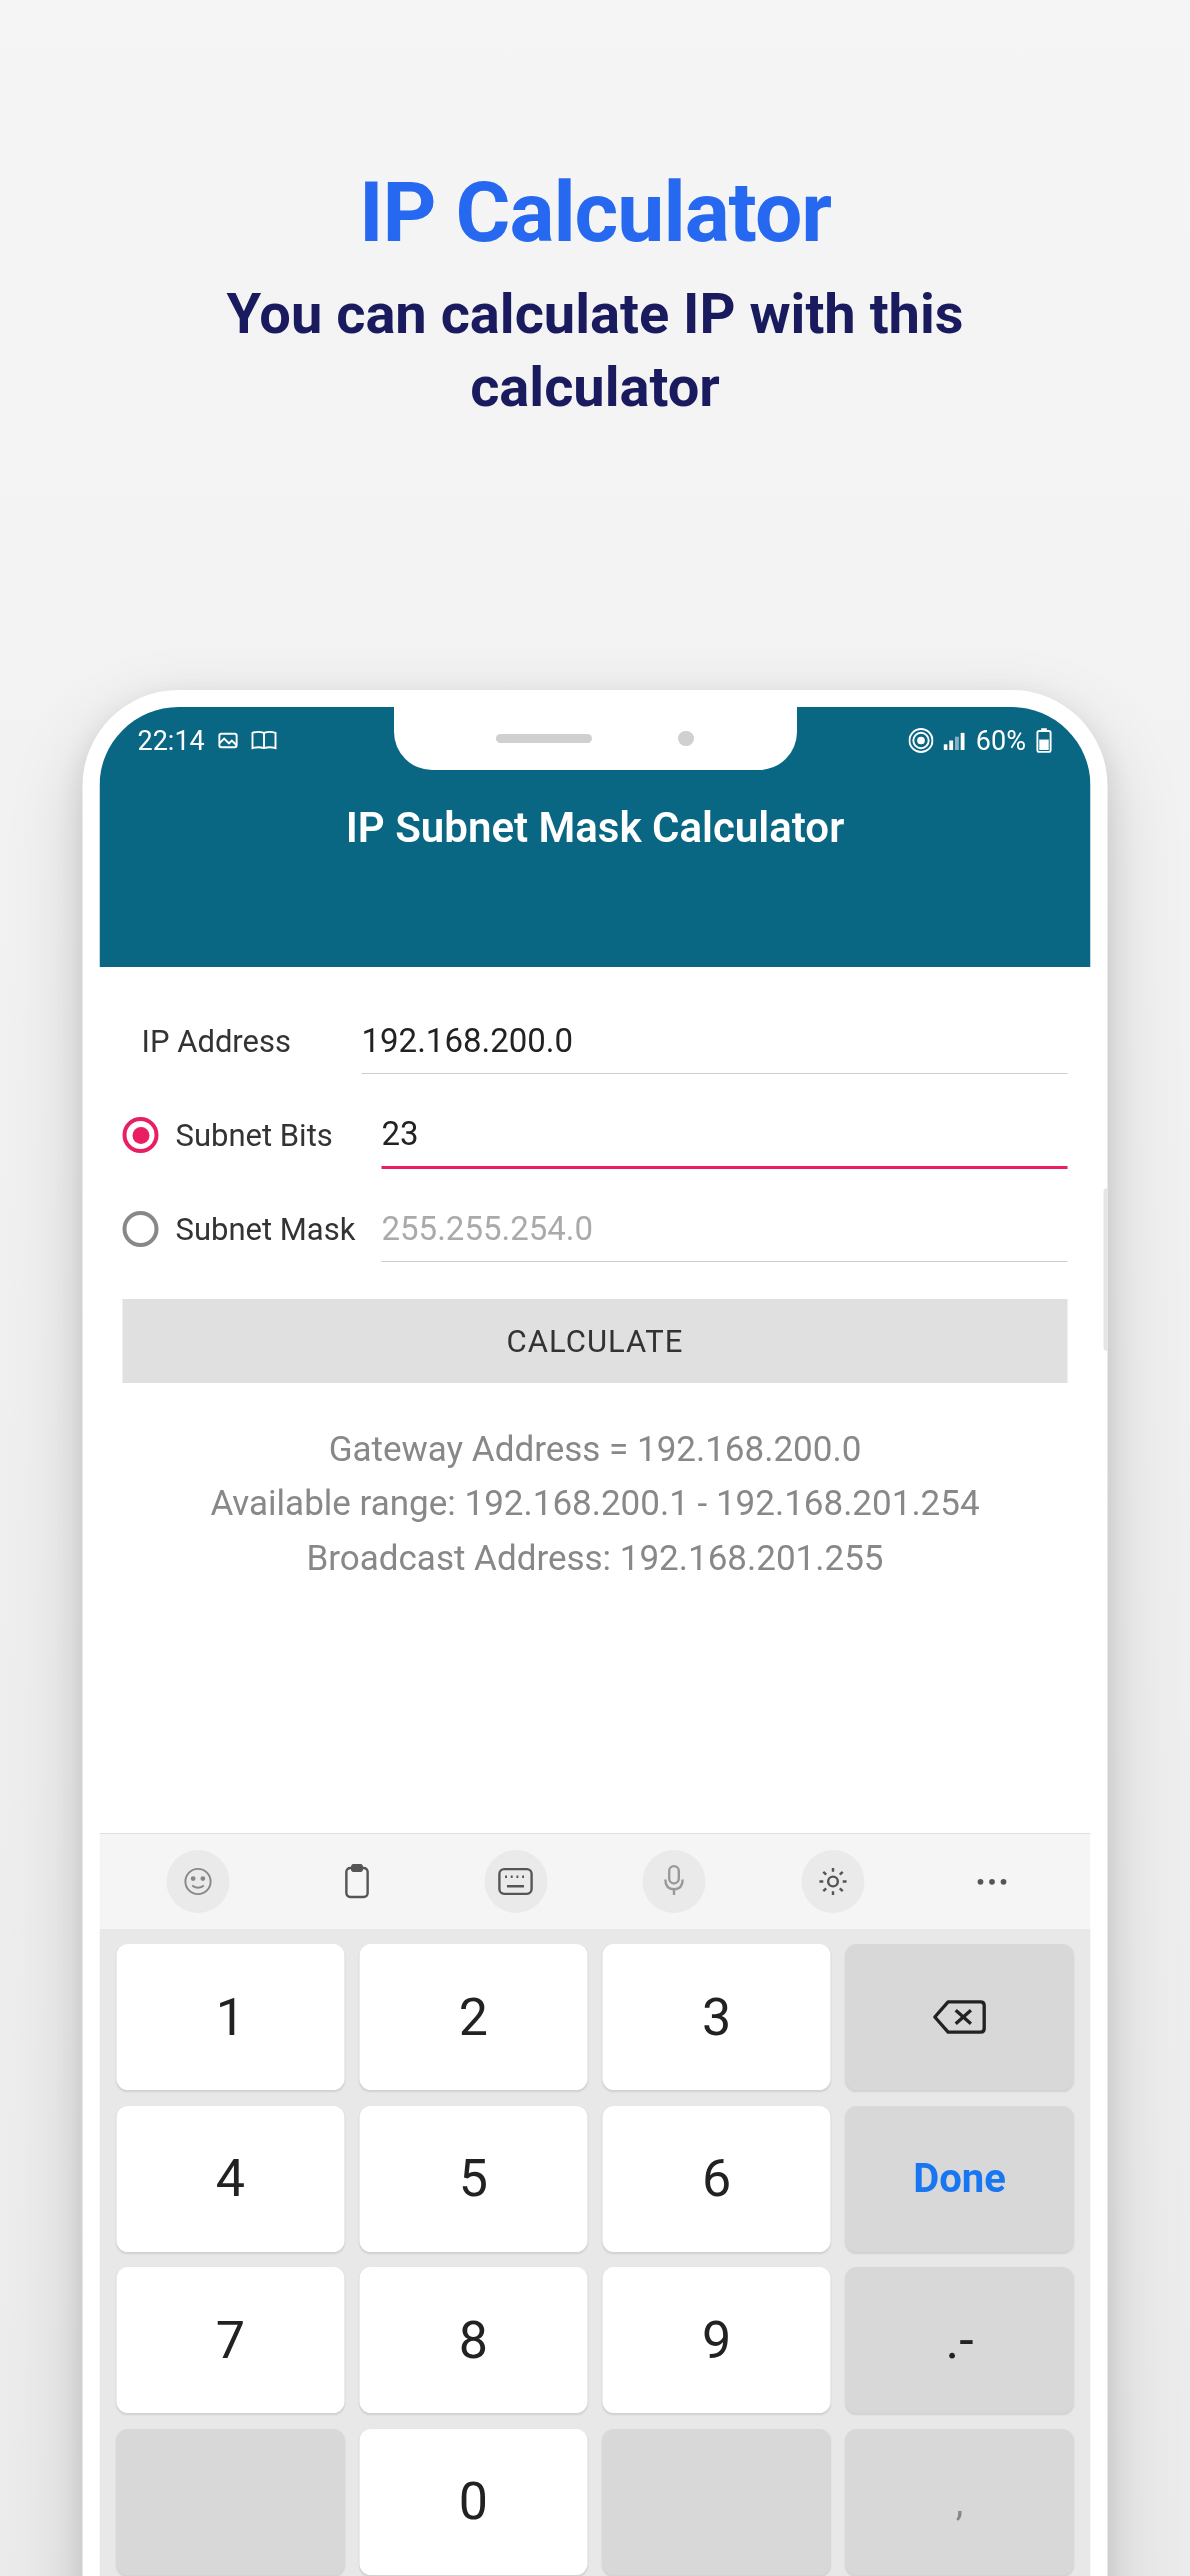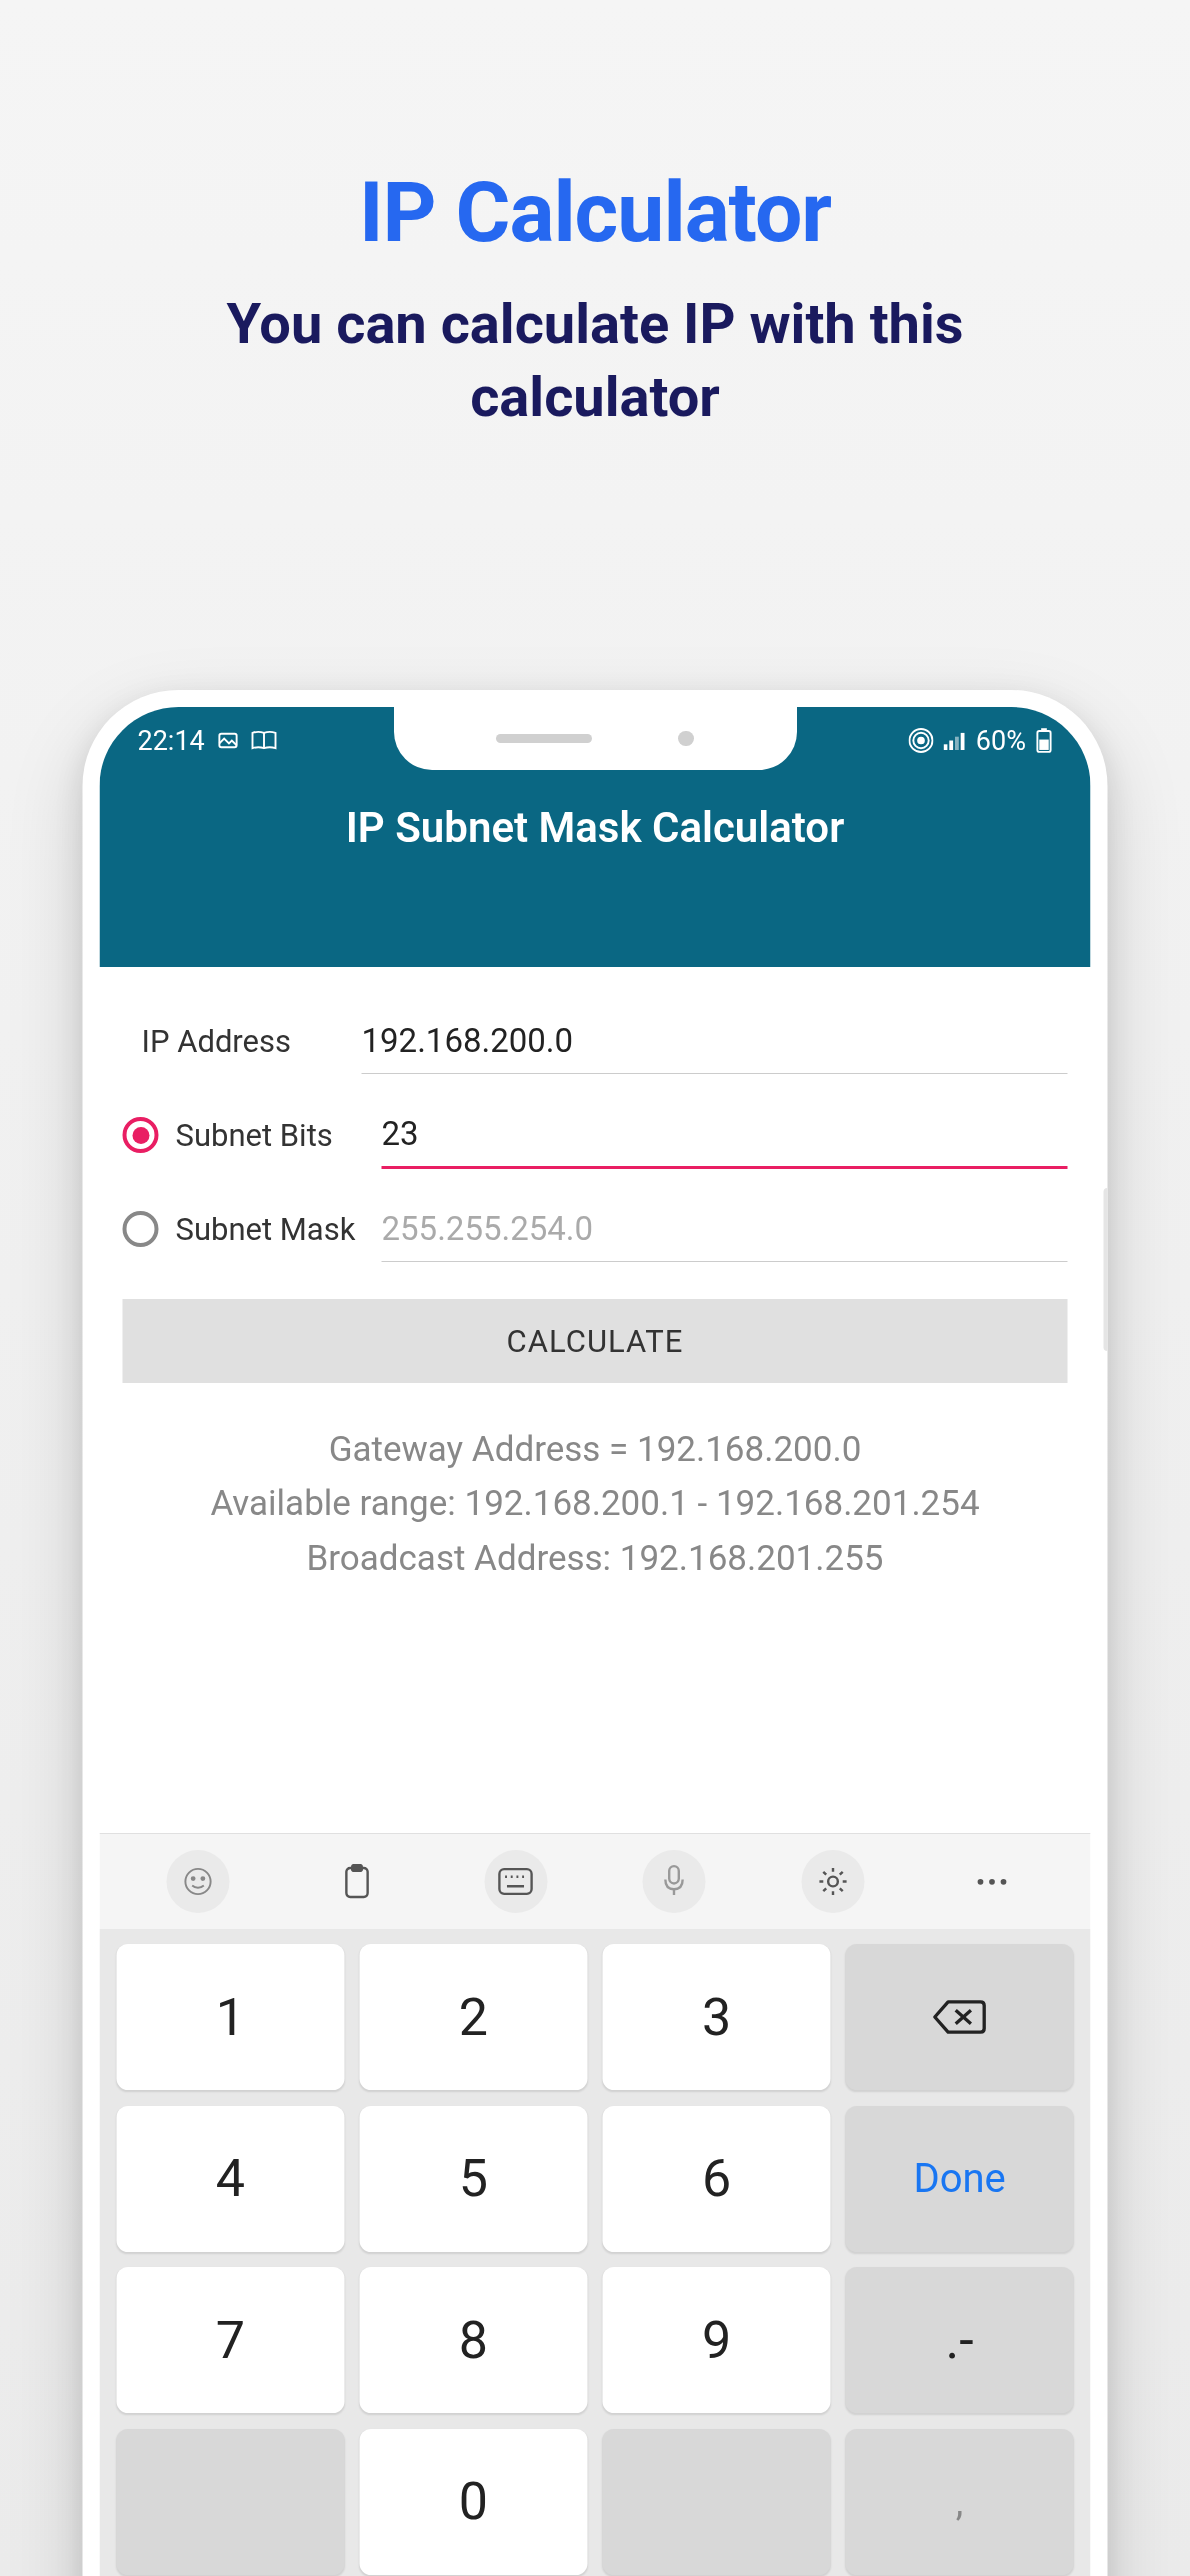--- a/index.html
+++ b/index.html
@@ -1,18 +1,18 @@
 <!DOCTYPE html>
 <html><head>
 <meta charset="utf-8">
 <style>
   * { margin: 0; padding: 0; box-sizing: border-box; font-family: -apple-system, BlinkMacSystemFont, 'Segoe UI', Roboto, sans-serif; }
   body { width: 1190px; height: 2576px; background: linear-gradient(180deg, #f5f5f5 0%, #ebebeb 100%); position: relative; }
   .page-title { text-align: center; padding-top: 163px; font-size: 84px; font-weight: 700; color: #2668f0; letter-spacing: -1px; }
-  .page-subtitle { text-align: center; font-size: 56px; font-weight: 700; color: #1a1a5e; line-height: 1.3; margin-top: 26px; padding: 0 115px; }
+  .page-subtitle { text-align: center; font-size: 56px; font-weight: 700; color: #1a1a5e; line-height: 1.3; margin-top: 16px; padding: 0 115px; }
   .phone { position: absolute; top: 690px; left: 50%; transform: translateX(-50%); width: 1025px; height: 2013px; background: #fff; border-radius: 96px; box-shadow: 0 29px 77px rgba(0,0,0,0.15), 0 9.6px 29px rgba(0,0,0,0.1); overflow: hidden; }
   .phone-inner { position: absolute; top: 17px; left: 17px; right: 17px; bottom: 17px; border-radius: 79px; overflow: hidden; background: #fff; }
   .notch { position: absolute; top: 0; left: 50%; transform: translateX(-50%); width: 403px; height: 63px; background: #fff; border-radius: 0 0 38px 38px; z-index: 100; display: flex; align-items: center; justify-content: center; gap: 86px; }
   .speaker { width: 96px; height: 9.6px; background: #d0d0d0; border-radius: 4.8px; }
   .camera { width: 15.3px; height: 15.3px; background: #d0d0d0; border-radius: 50%; }
   .statusbar { height: 67px; background: #0a6783; display: flex; align-items: center; justify-content: space-between; padding: 0 38px; color: #fff; font-size: 27px; font-weight: 400; }
   .status-left { display: flex; align-items: center; gap: 11.5px; }
   .status-right { display: flex; align-items: center; gap: 9.6px; }
   .status-icon { display: inline-flex; }
   .appbar { background: #0a6783; color: #fff; padding: 29px 8px; text-align: center; font-size: 42px; font-weight: 600; }
@@ -32,21 +32,21 @@
   .field.active { border-bottom: 3.8px solid #e91e63; }
   .field.placeholder { color: #aaa; }
   .calc-btn { margin: 23px 0 17px 0; height: 84px; background: #e0e0e0; display: flex; align-items: center; justify-content: center; font-size: 31px; font-weight: 400; color: #333; letter-spacing: 1px; }
   .results { padding: 23px 9.6px; text-align: center; font-size: 35px; color: #888; line-height: 1.55; }
   .kbd-toolbar { position: absolute; bottom: 757px; left: 0; right: 0; height: 96px; background: #f5f5f5; display: flex; align-items: center; justify-content: space-around; padding: 0 19px; border-top: 1px solid #e0e0e0; }
   .kbd-tool { width: 63px; height: 63px; display: flex; align-items: center; justify-content: center; color: #555; }
   .kbd-tool.circled { background: #eaeaea; border-radius: 50%; }
   .keyboard { position: absolute; bottom: 96px; left: 0; right: 0; height: 661px; background: #e8e8e8; padding: 15.3px 17px; display: grid; grid-template-columns: repeat(4, 1fr); grid-template-rows: repeat(4, 1fr); gap: 15.3px; }
   .key { background: #fff; border-radius: 11.5px; display: flex; align-items: center; justify-content: center; font-size: 52px; color: #222; font-weight: 400; box-shadow: 0 1.9px 1.9px rgba(0,0,0,0.1); }
   .key.func { background: #d8d8d8; }
-  .key.done { background: #d8d8d8; color: #1976f2; font-size: 40px; font-weight: 400; }
+  .key.done { background: #d8d8d8; color: #1976f2; font-size: 40px; font-weight: 700; }
   .key.blank { background: #d8d8d8; }
   .side-btn { position: absolute; right: -3.8px; width: 7.7px; background: #e5e5e5; border-radius: 3.8px; }
   .side-btn.power { top: 498px; height: 163px; }
 </style>
 </head>
 <body>
 
 <div class="page-title">IP Calculator</div>
 <div class="page-subtitle">You can calculate IP with this calculator</div>
 

